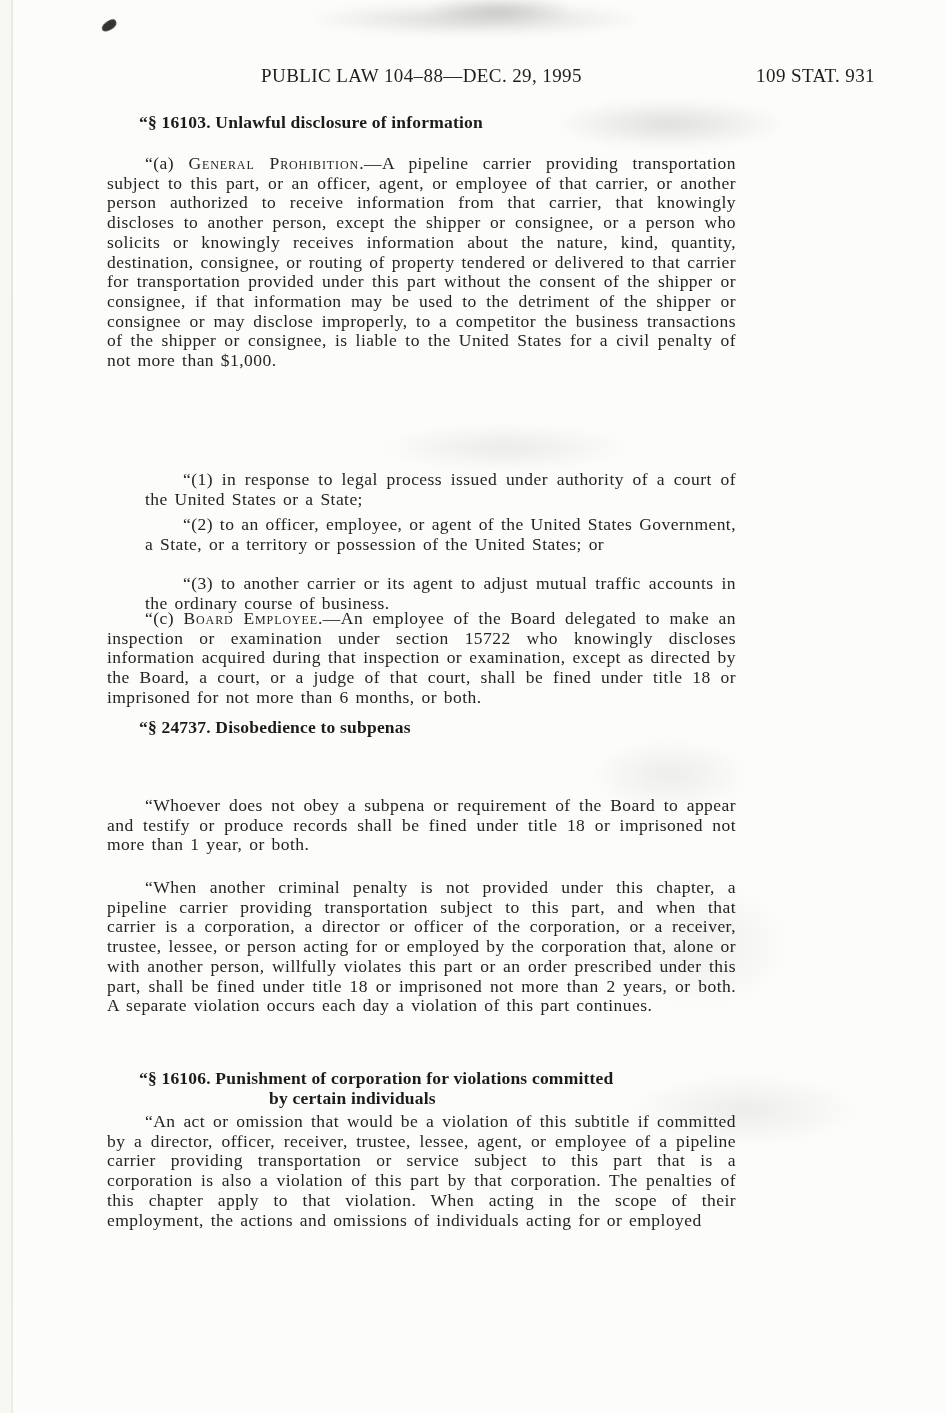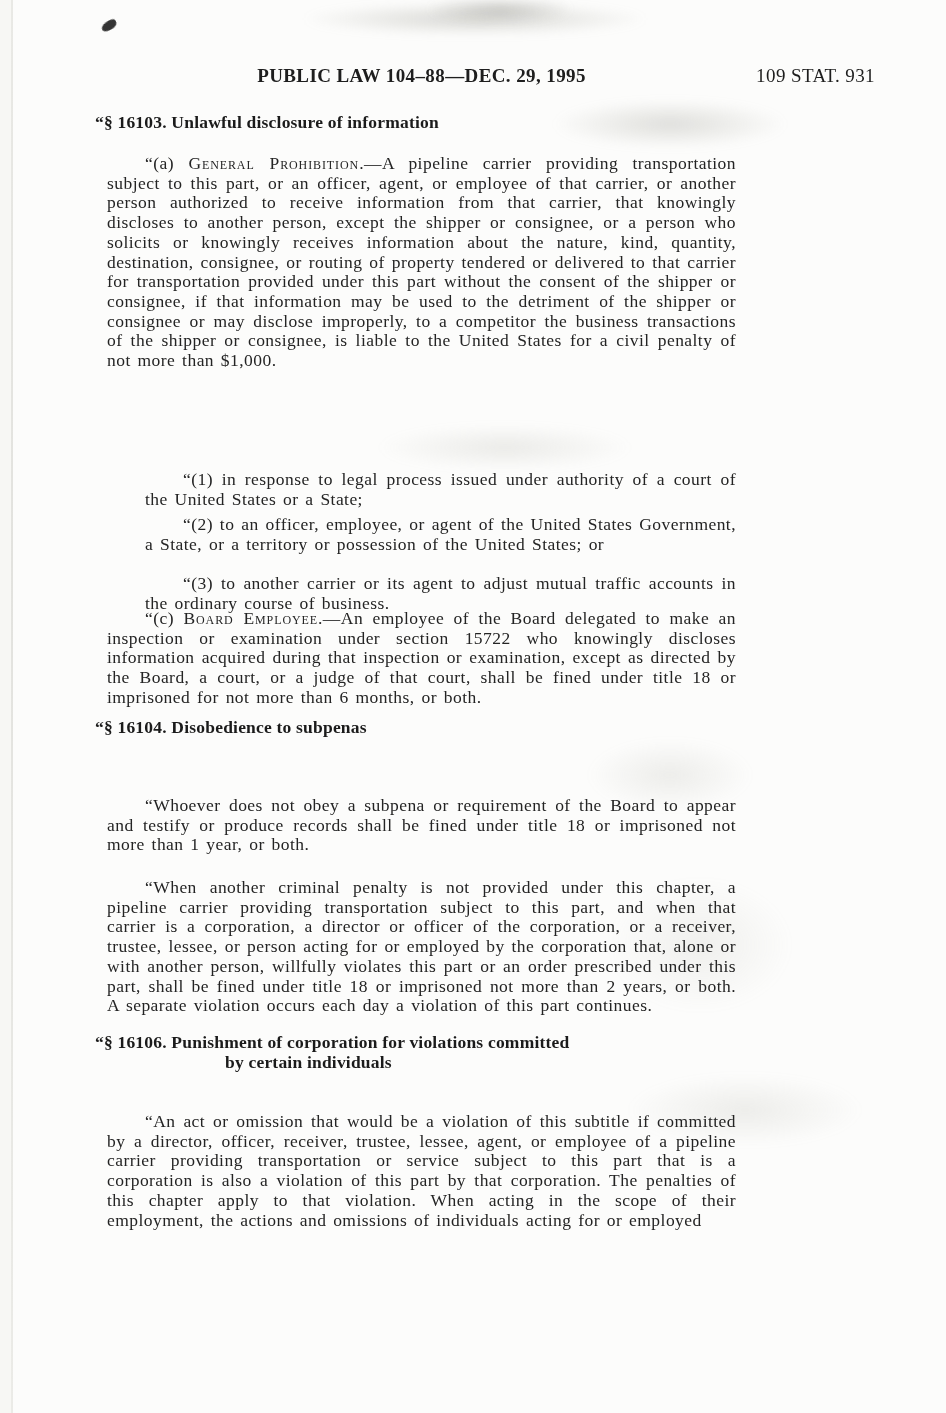--- a/index.html
+++ b/index.html
@@ -75,39 +75,39 @@
     font-size: 19px;
     letter-spacing: 0.4px;
     color: #1e1e1e;
   }
   .law-title {
     position: absolute;
     left: 0;
     top: 0;
     width: 653px;
     text-align: center;
-    font-weight: bold;
   }
   .stat-number {
     position: absolute;
     right: 0;
     top: 0;
   }
   
   .block {
     position: absolute;
     left: 95px;
     width: 653px;
   }
   .sec-h {
     font-size: 17.5px;
     font-weight: 700;
     line-height: 20px;
     letter-spacing: 0.2px;
     color: #1b1b1b;
+    margin-left: 44px;
   }
   .sec-h .wrap2 {
     padding-left: 130px;
   }
   .par {
     margin: 12px;
     font-size: 17.5px;
     line-height: 19.7px;
     text-align: justify;
     text-indent: 38px;
@@ -164,37 +164,37 @@
 
   <div class="block" style="top:562px">
     <p class="par subpar">“(3) to another carrier or its agent to adjust mutual traffic accounts in the ordinary course of business.</p>
   </div>
 
   <div class="block" style="top:597px">
     <p class="par"><span>“(c) </span><span class="sc">Board Employee</span><span>.—An employee of the Board delegated to make an inspection or examination under section 15722 who knowingly discloses information acquired during that inspection or examination, except as directed by the Board, a court, or a judge of that court, shall be fined under title 18 or imprisoned for not more than 6 months, or both.</span></p>
   </div>
 
   <div class="block" style="top:717px">
-    <div class="sec-h">“§ 16104. Disobedience to subpenas</div>
+    <div class="sec-h">“§ 24737. Disobedience to subpenas</div>
   </div>
 
   <div class="block" style="top:784px">
     <p class="par">“Whoever does not obey a subpena or requirement of the Board to appear and testify or produce records shall be fined under title 18 or imprisoned not more than 1 year, or both.</p>
   </div>
 
   <div class="block" style="top:820px">
     <div class="sec-h">
     </div>
   </div>
 
   <div class="block" style="top:866px">
     <p class="par">“When another criminal penalty is not provided under this chapter, a pipeline carrier providing transportation subject to this part, and when that carrier is a corporation, a director or officer of the corporation, or a receiver, trustee, lessee, or person acting for or employed by the corporation that, alone or with another person, willfully violates this part or an order prescribed under this part, shall be fined under title 18 or imprisoned not more than 2 years, or both. A separate violation occurs each day a violation of this part continues.</p>
   </div>
 
-  <div class="block" style="top:1032px">
+  <div class="block" style="top:1068px">
     <div class="sec-h">
       <div>“§ 16106. Punishment of corporation for violations committed</div>
       <div class="wrap2">by certain individuals</div>
     </div>
   </div>
 
   <div class="block" style="top:1100px">
     <p class="par">“An act or omission that would be a violation of this subtitle if committed by a director, officer, receiver, trustee, lessee, agent, or employee of a pipeline carrier providing transportation or service subject to this part that is a corporation is also a violation of this part by that corporation. The penalties of this chapter apply to that violation. When acting in the scope of their employment, the actions and omissions of individuals acting for or employed</p>
   </div>
 

